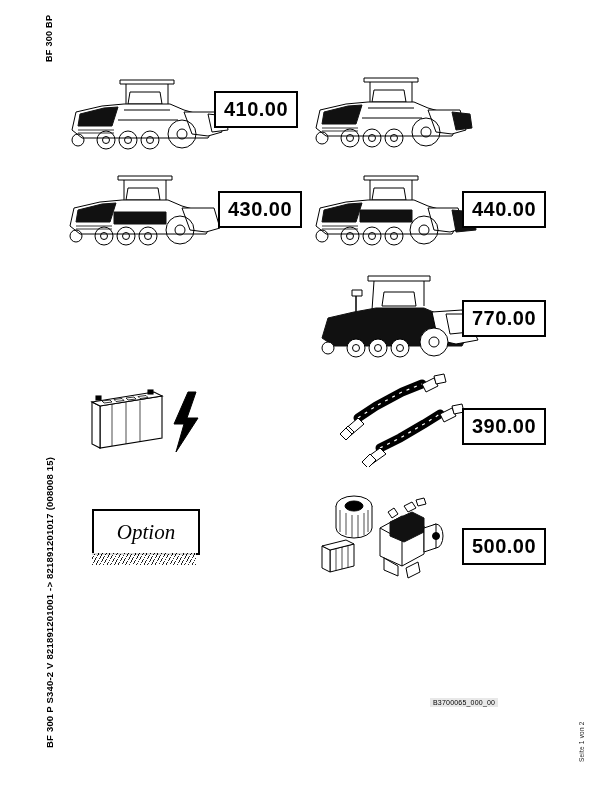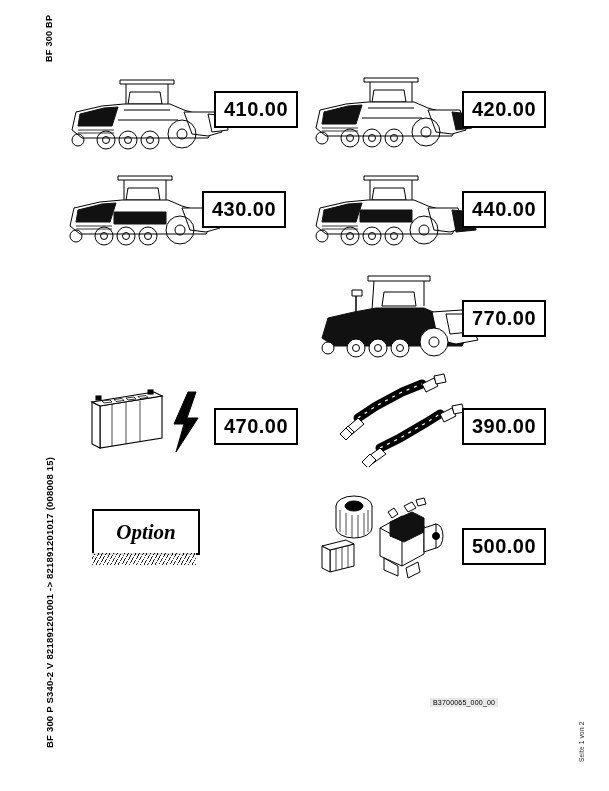--- a/index.html
+++ b/index.html
@@ -93,21 +93,21 @@
   .optionbox {
     position: absolute;
     border: 2px solid #000;
     background: #fff;
     width: 104px;
     height: 42px;
     display: flex;
     align-items: center;
     justify-content: center;
     font-size: 21px;
-    font-weight: bold;
+    font-weight: normal;
     font-style: italic;
     font-family: "Liberation Serif", serif;
   }
 
   .hatch {
     position: absolute;
     width: 104px;
     height: 12px;
     background: repeating-linear-gradient(
       -60deg,
@@ -206,21 +206,20 @@
           <circle cx="88" cy="84" r="9"></circle>
             <circle cx="88" cy="84" r="3.5"></circle>
           <circle cx="120" cy="78" r="14"></circle>
             <circle cx="120" cy="78" r="5"></circle>
           <circle cx="16" cy="84" r="6"></circle>
           <line x1="56" y1="64" x2="116" y2="64"></line>
           <line x1="62" y1="54" x2="108" y2="54"></line>
         </g>
       </svg>
     </div>
-    <div class="numbox w" style="left:404px; top:45px;">420.00</div>
 
     <div class="cell" style="left:0px; top:108px;">
       <svg width="175" height="100" viewBox="0 0 175 100">
         <g fill="none" stroke="#000" stroke-width="1">
           <path d="M60 22 L114 22 L114 26 L60 26 Z" fill="#fff"></path>
           <line x1="66" y1="26" x2="66" y2="46"></line>
           <line x1="108" y1="26" x2="108" y2="46"></line>
           <path d="M70 34 L100 34 L102 46 L68 46 Z" fill="#fff"></path>
           <path d="M12 72 L16 54 L42 48 L64 46 L110 46 L124 52 L138 56 L148 60 L154 70 L148 80 L22 80 Z" fill="#fff"></path>
           <path d="M20 56 L44 50 L58 49 L52 68 L18 68 Z" fill="#111" stroke="#111"></path>
@@ -235,21 +234,21 @@
           <circle cx="68" cy="82" r="9"></circle>
             <circle cx="68" cy="82" r="3.5"></circle>
           <circle cx="90" cy="82" r="9"></circle>
             <circle cx="90" cy="82" r="3.5"></circle>
           <circle cx="122" cy="76" r="14"></circle>
             <circle cx="122" cy="76" r="5"></circle>
           <circle cx="18" cy="82" r="6"></circle>
         </g>
       </svg>
     </div>
-    <div class="numbox w" style="left:144px; top:145px;">430.00</div>
+    <div class="numbox w" style="left:160px; top:145px;">430.00</div>
 
     <div class="cell" style="left:248px; top:108px;">
       <svg width="175" height="100" viewBox="0 0 175 100">
         <g fill="none" stroke="#000" stroke-width="1">
           <path d="M58 22 L112 22 L112 26 L58 26 Z" fill="#fff"></path>
           <line x1="64" y1="26" x2="64" y2="46"></line>
           <line x1="106" y1="26" x2="106" y2="46"></line>
           <path d="M68 34 L98 34 L100 46 L66 46 Z" fill="#fff"></path>
           <path d="M10 72 L14 54 L40 48 L62 46 L108 46 L122 52 L136 56 L146 60 L152 70 L146 80 L20 80 Z" fill="#fff"></path>
           <path d="M18 56 L42 50 L56 49 L50 68 L16 68 Z" fill="#111" stroke="#111"></path>
@@ -327,21 +326,20 @@
           <g stroke-width="0.7">
             <line x1="24" y1="28.5" x2="24" y2="70"></line>
             <line x1="38" y1="26.5" x2="38" y2="68"></line>
             <line x1="52" y1="24.5" x2="52" y2="66"></line>
           </g>
 
           <path d="M100 16 L86 48 L96 48 L88 76 L110 42 L99 42 L108 16 Z" fill="#000" stroke="#000" stroke-width="1"></path>
         </g>
       </svg>
     </div>
-    <div class="numbox w" style="left:156px; top:362px;">470.00</div>
 
     <div class="cell" style="left:278px; top:326px;">
       <svg width="130" height="95" viewBox="0 0 130 95">
         <g fill="none" stroke="#000" stroke-width="1">
 
           <path d="M22 46 L40 34 L66 20 L86 12" stroke="#000" stroke-width="9" stroke-linecap="round"></path>
           <path d="M22 46 L40 34 L66 20 L86 12" stroke="#fff" stroke-width="1.2" stroke-dasharray="3 5"></path>
 
           <path d="M8 58 L22 46 L28 52 L14 64 Z" fill="#fff" stroke="#000"></path>
           <path d="M4 62 L12 54 L18 60 L10 68 Z" fill="#fff" stroke="#000"></path>

